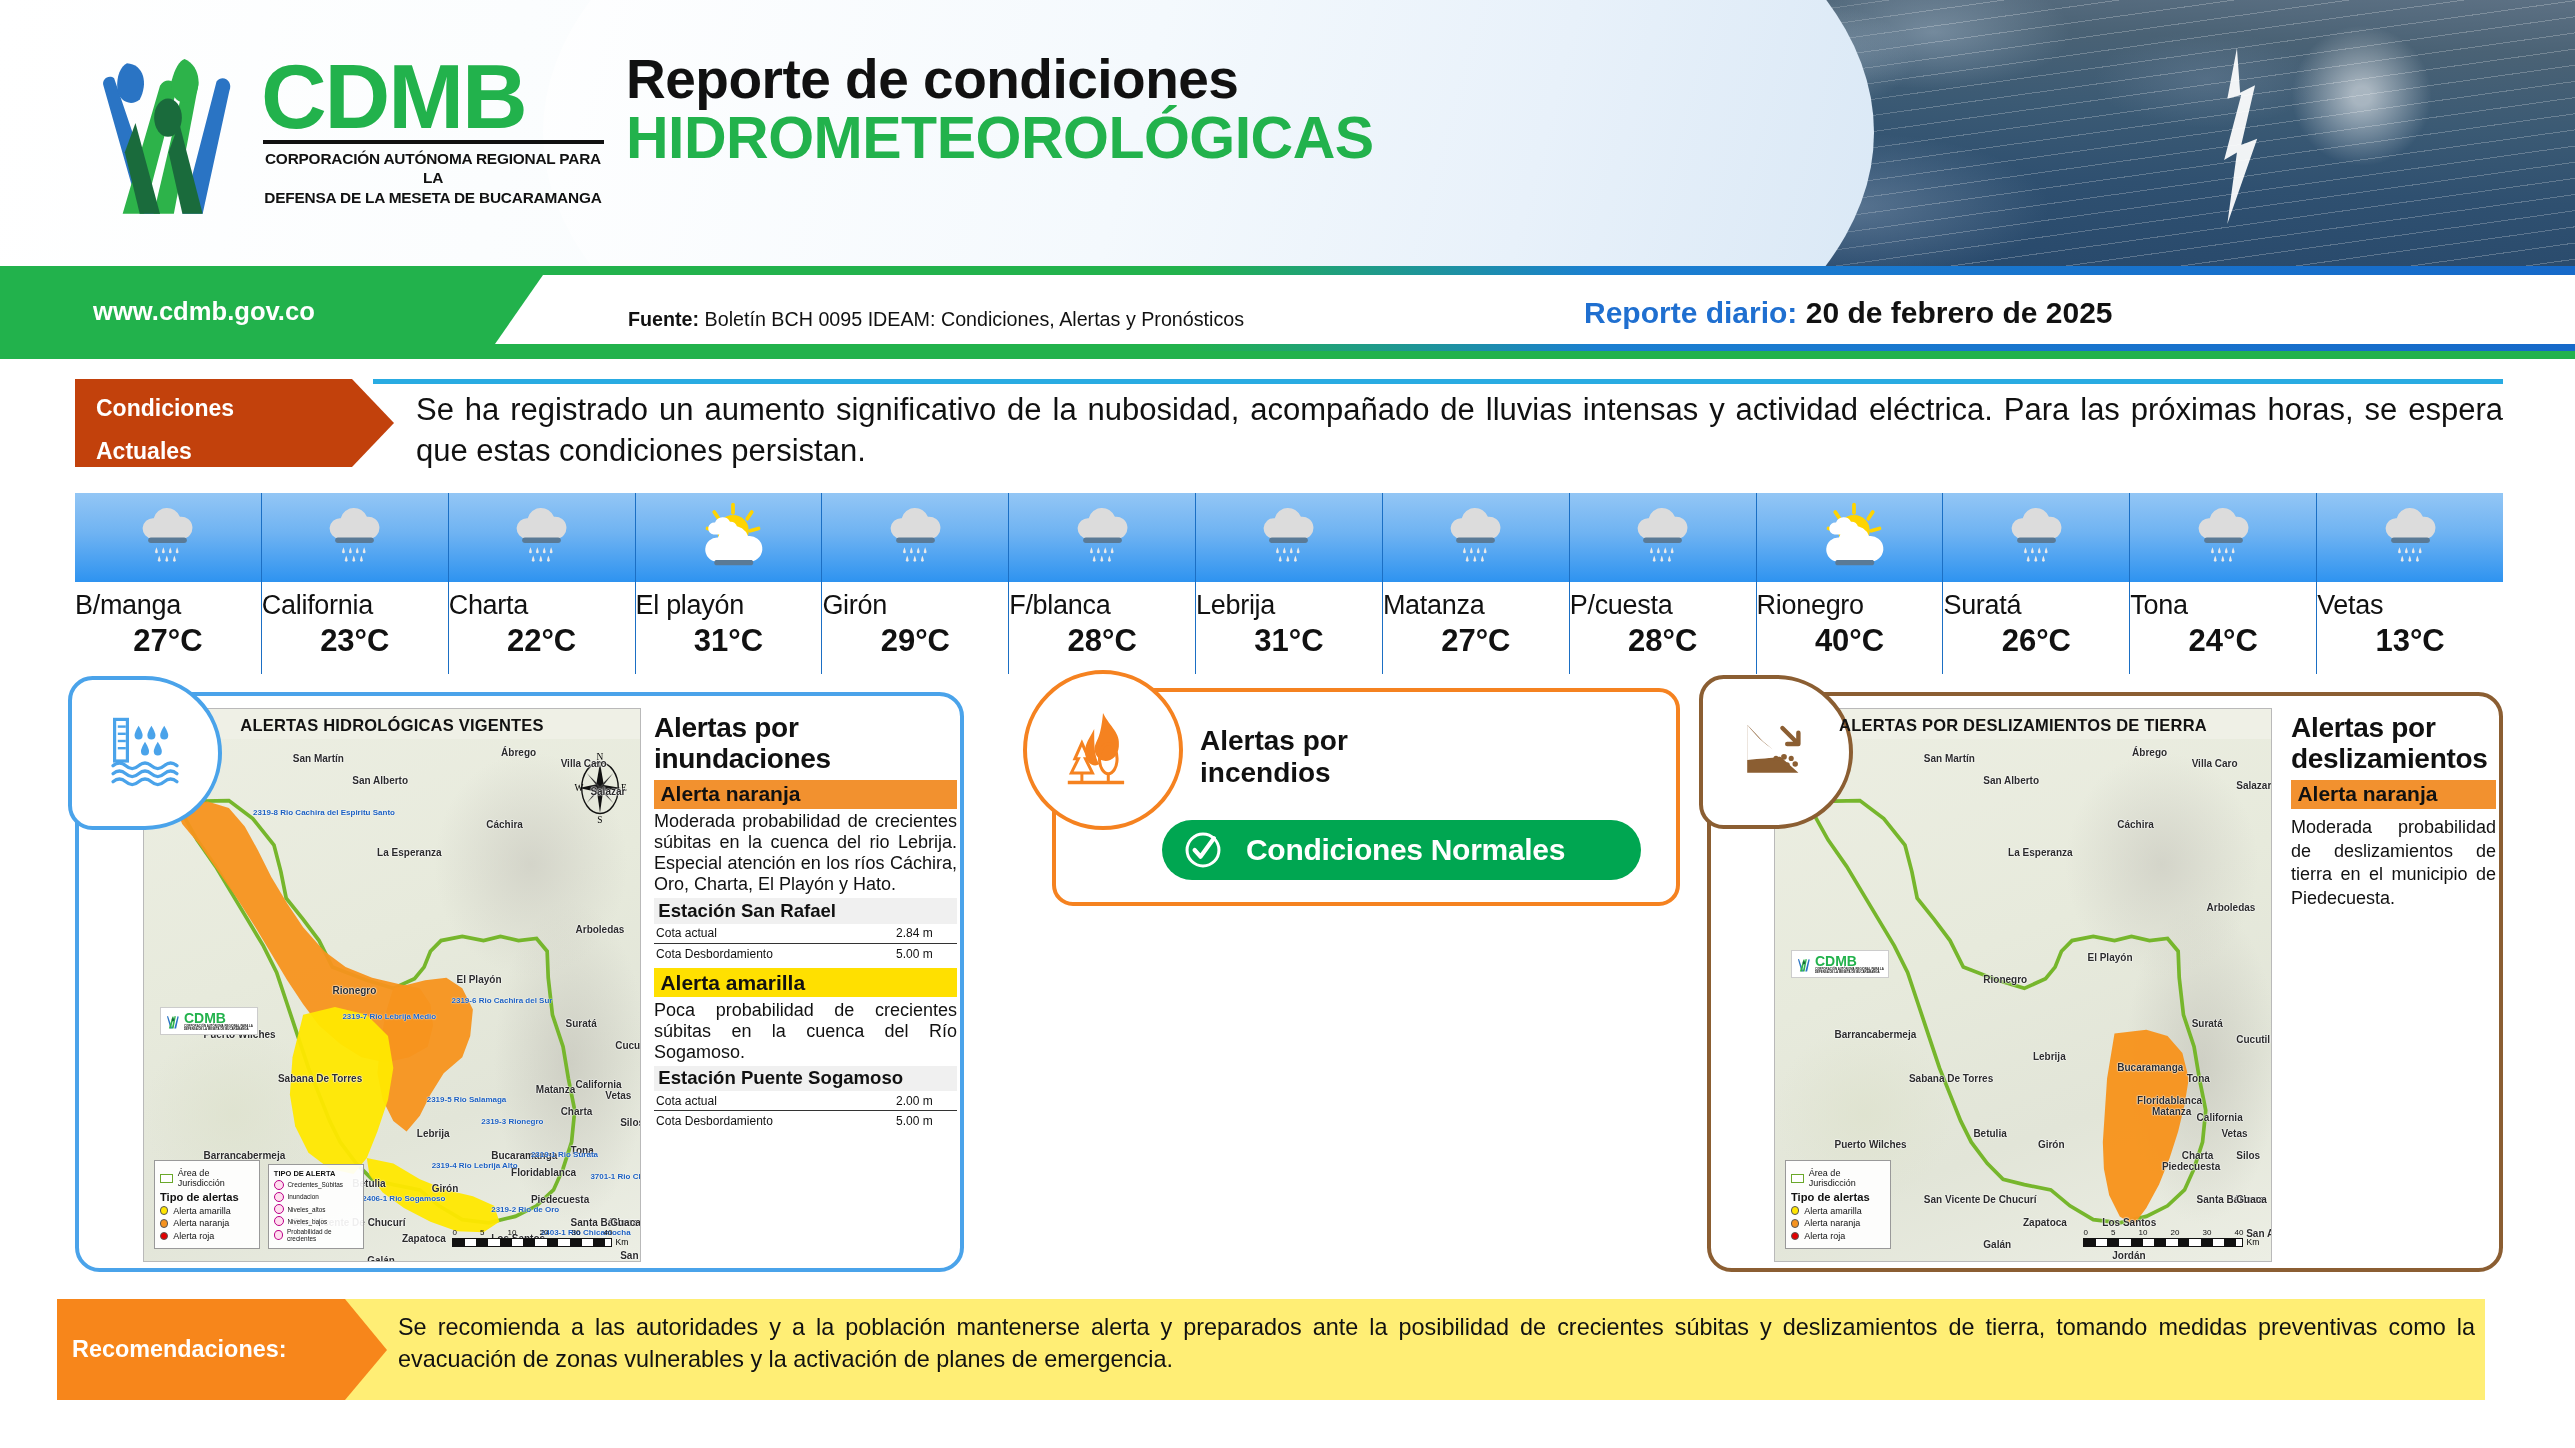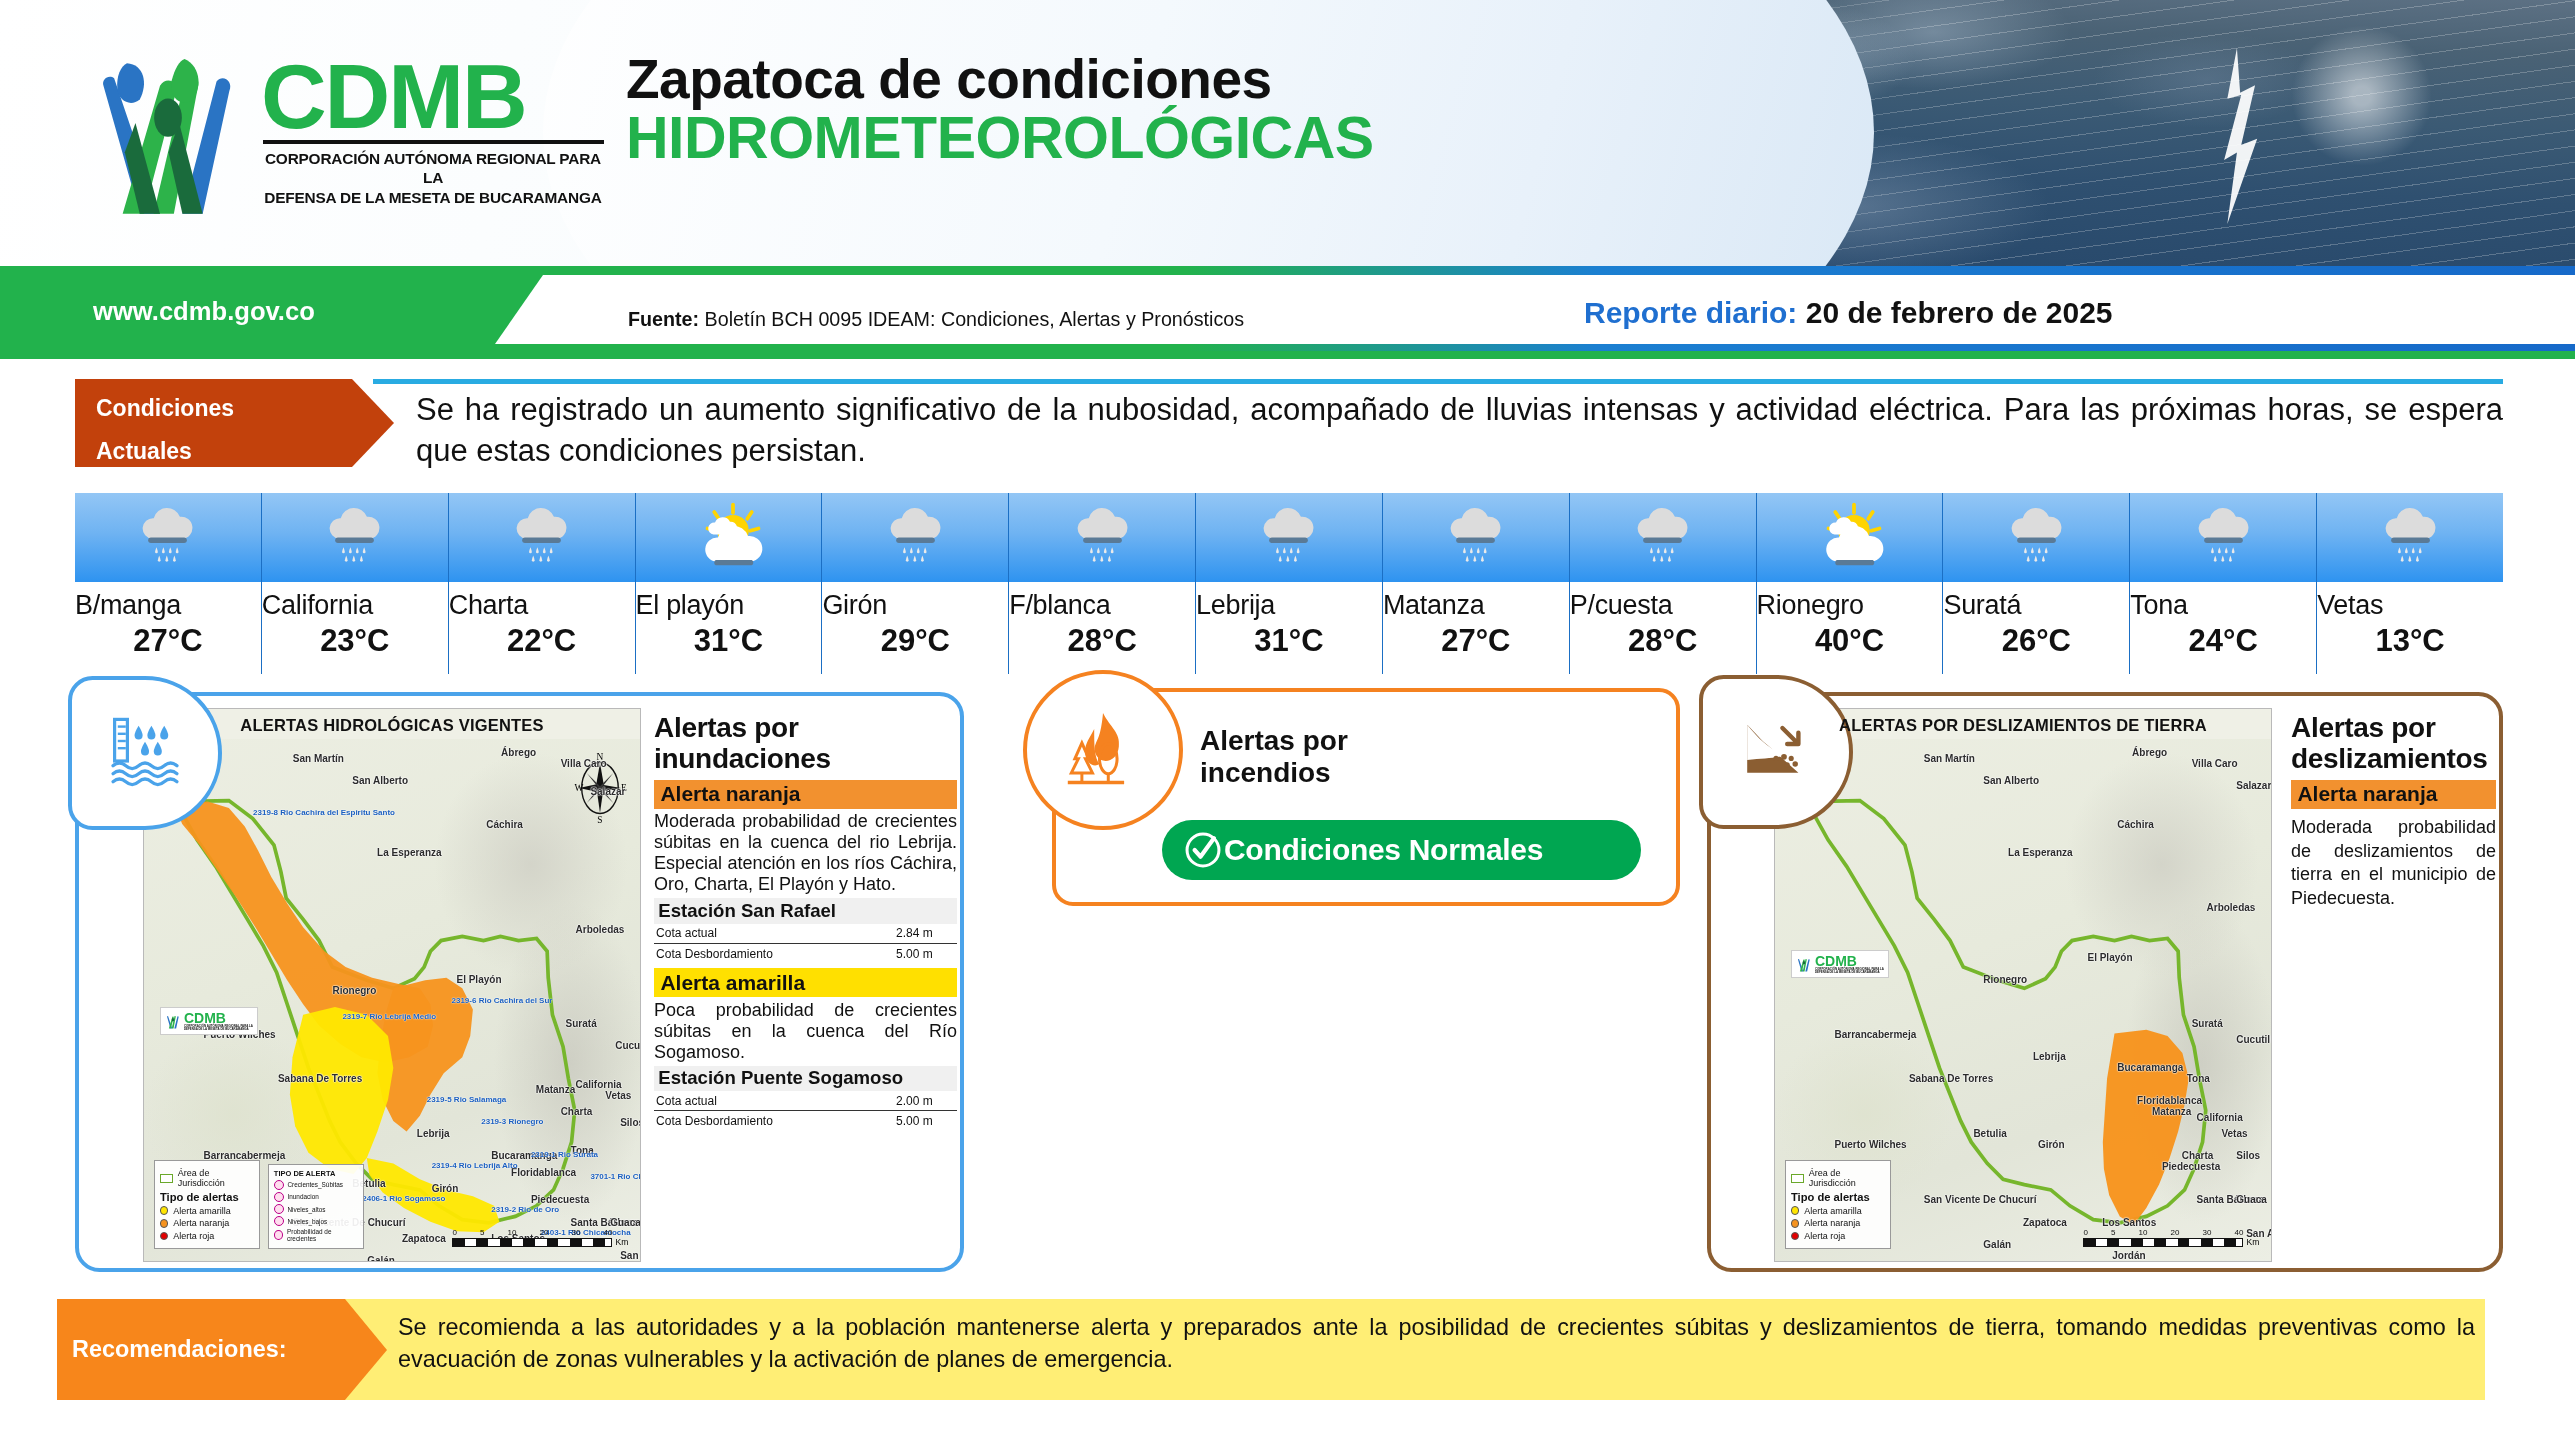--- a/index.html
+++ b/index.html
@@ -149,21 +149,21 @@
               font-size:12px; color:#111; padding:2.7px 5.3px 2.7px 2.1px; }
   .cota-row .val { padding-right:19px; }
 
   
   .fire-card { position:absolute; left:977px; top:4.3px; width:628px; height:218px;
                border:4.8px solid #f58220; border-radius:21px; background:#fff; }
   .badge-fire { left:-33px; top:-22.4px; border:4.8px solid #f58220; border-radius:50%; width:160px; height:160px;}
   .fire-title { position:absolute; left:144px; top:33px; font-size:28px; font-weight:bold;
                 color:#111; line-height:1.12; }
   .normal-pill { position:absolute; left:106px; top:128px; width:479px; height:60px; background:#00a651;
-                 border-radius:30px; display:flex; align-items:center; gap:0; padding-left:20px; }
+                 border-radius:30px; display:flex; align-items:center; gap:22px; padding-left:20px; }
   .normal-pill span { color:#fff; font-size:30px; font-weight:bold; letter-spacing:-0.3px; }
 
   
   .land-card { position:absolute; left:1632px; top:8px; width:796px; height:580px;
                border:4.8px solid #8b5e32; border-radius:24.5px; background:#fff; }
   .badge-land { left:-11.7px; top:-21px; border:4.8px solid #8b5e32;
                 border-radius: 24.5px 50% 50% 24.5px / 24.5px 50% 50% 24.5px; }
   .map-right { left:63px; top:11.7px; width:498px; height:554px; }
 
   
@@ -204,21 +204,21 @@
       </svg>
       <div class="logo-text">
         <div class="logo-cdmb">CDMB</div>
         <div class="logo-rule"></div>
         <div class="logo-sub">CORPORACIÓN AUTÓNOMA REGIONAL PARA LA</div>
         <div class="logo-sub">DEFENSA DE LA MESETA DE BUCARAMANGA</div>
       </div>
     </div>
 
     <div class="title-block">
-      <div class="title-1">Zapatoca de condiciones</div>
+      <div class="title-1">Reporte de condiciones</div>
       <div class="title-2">HIDROMETEOROLÓGICAS</div>
     </div>
   </div>
 
   <div class="greenbar"></div>
   <div class="greenbar-white"></div>
   <div class="url">www.cdmb.gov.co</div>
   <div class="fuente">
     <b>Fuente:</b>
     <span>Boletín BCH 0095 IDEAM: Condiciones, Alertas y Pronósticos</span>

